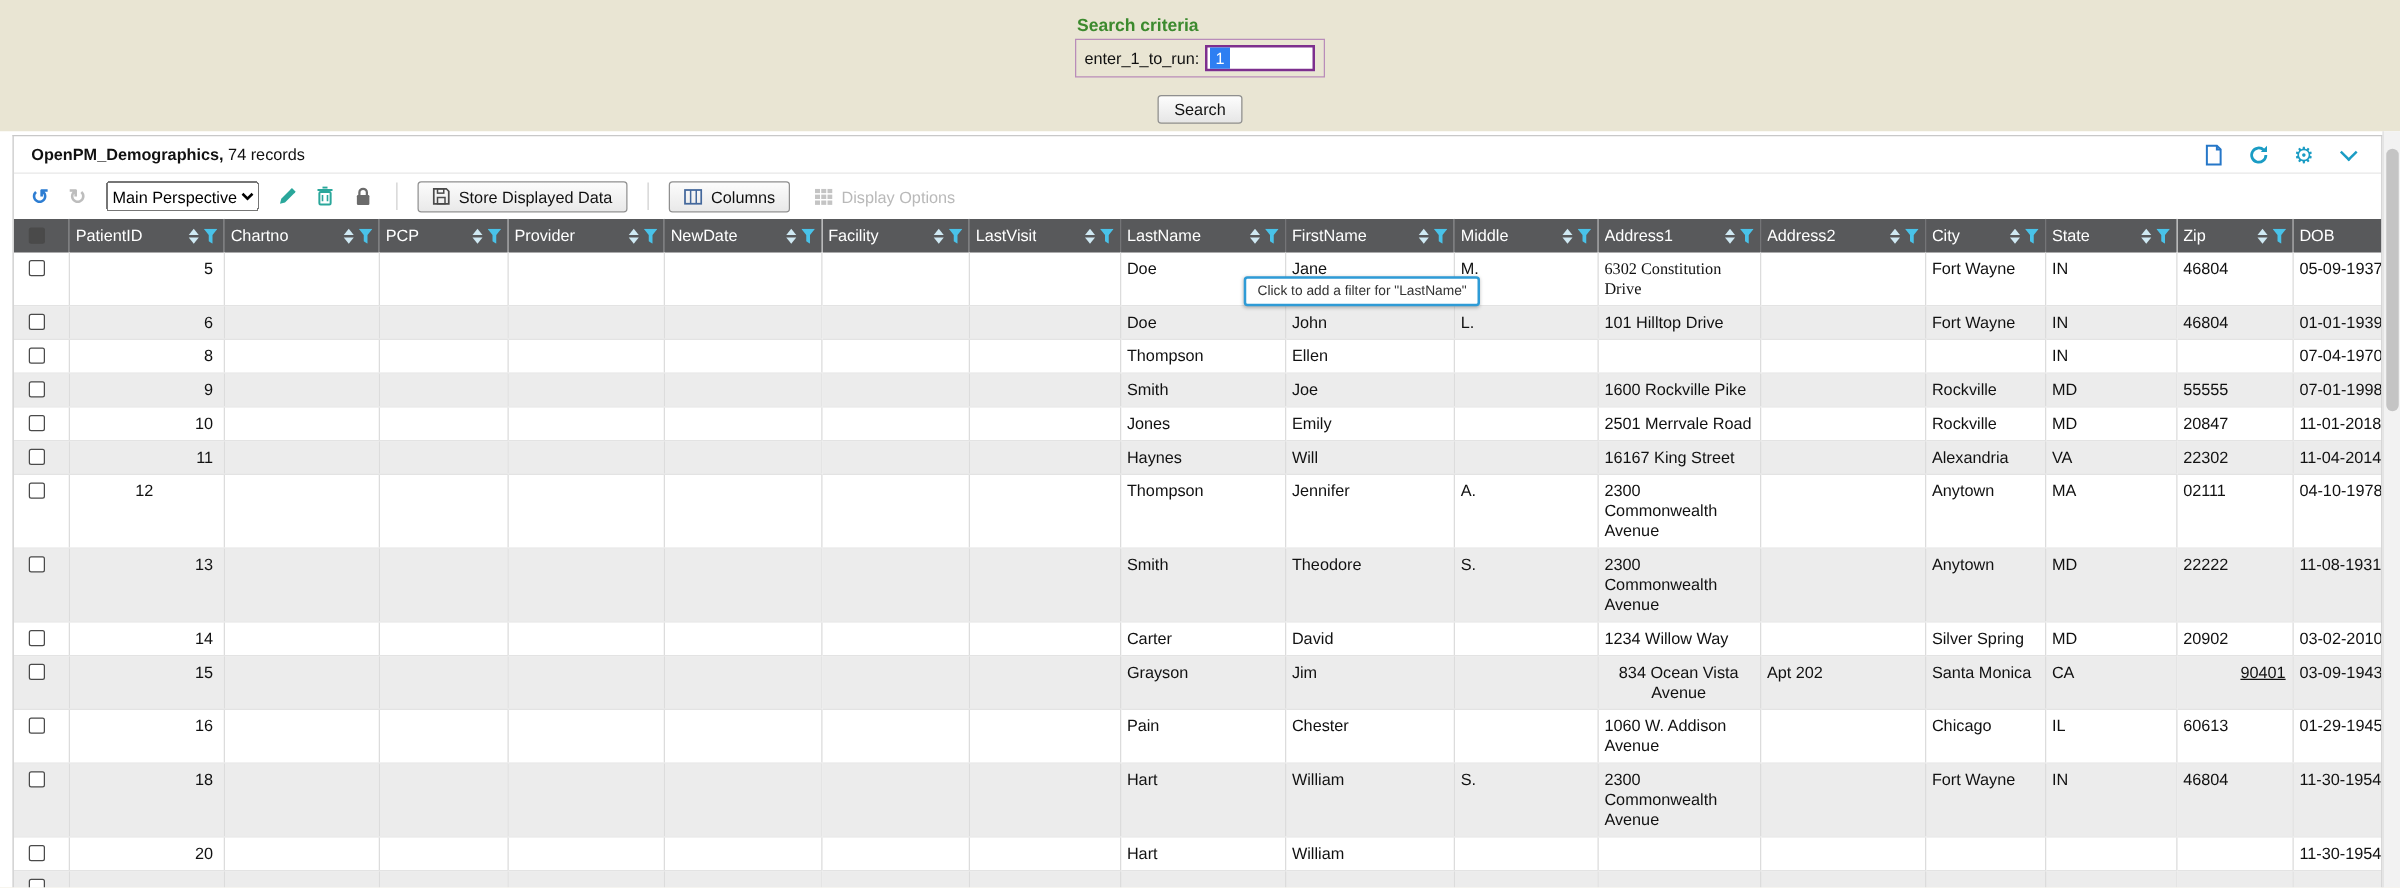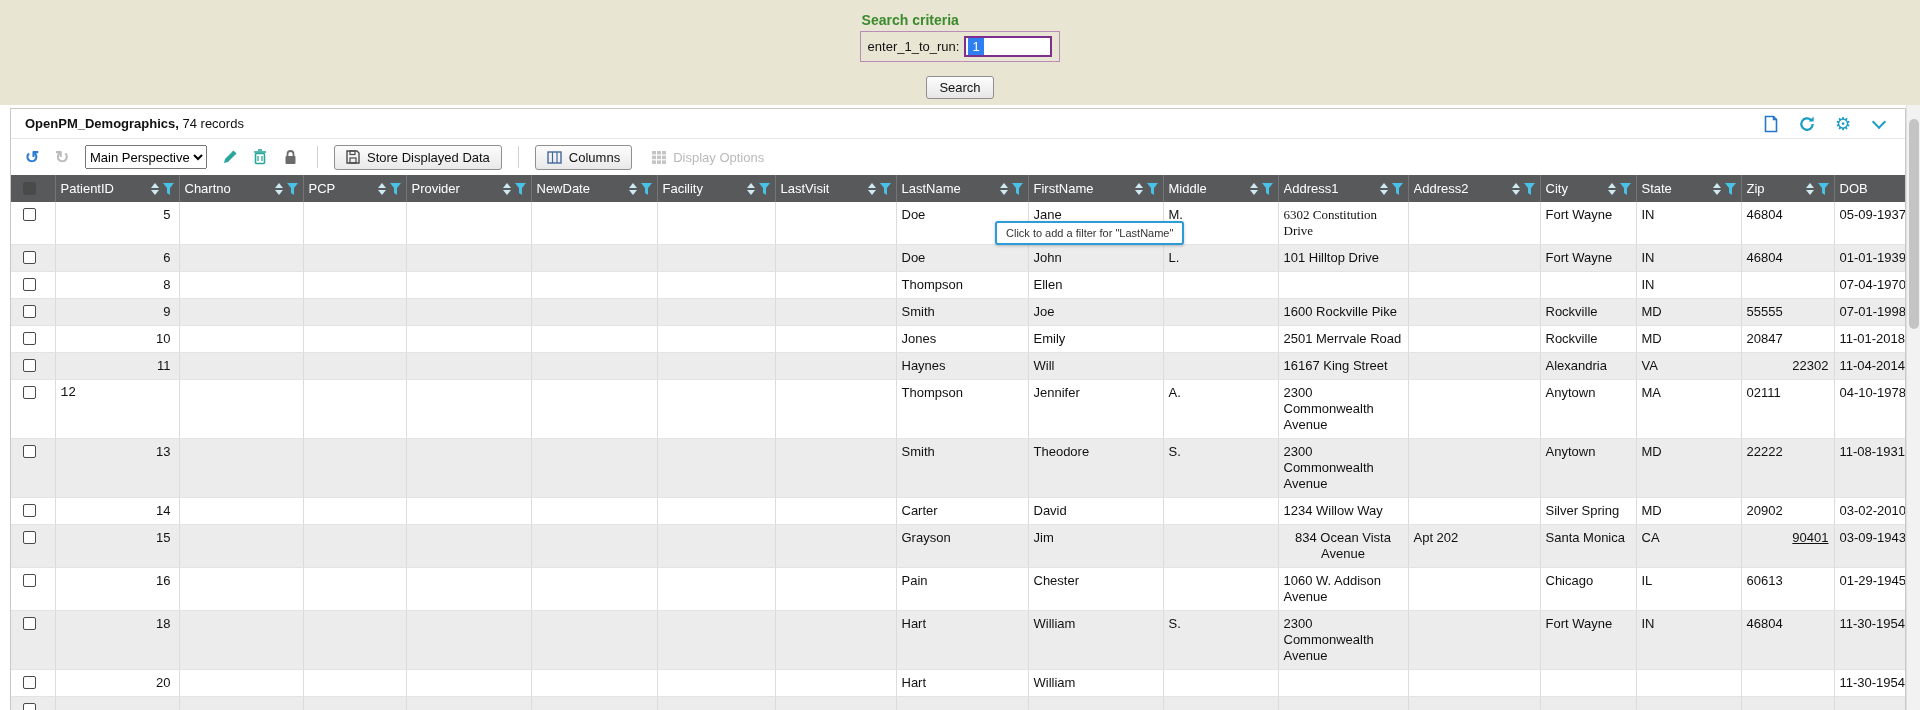--- a/index.html
+++ b/index.html
@@ -552,28 +552,28 @@
             <td style="text-align: left;"></td>
             <td style="text-align: left;"></td>
             <td style="text-align: left;"></td>
             <td style="text-align: left;">Haynes</td>
             <td style="text-align: left;">Will</td>
             <td style="text-align: left;"></td>
             <td style="text-align: left;">16167 King Street</td>
             <td style="text-align: left;"></td>
             <td style="text-align: left;">Alexandria</td>
             <td style="text-align: left;">VA</td>
-            <td style="text-align: right;">22302</td>
+            <td style="text-align: left;">22302</td>
             <td style="text-align: left;">11-04-2014</td>
           </tr>
           <tr class="even">
             <td class="cb-col">
               <div class="checkbox"></div>
             </td>
-            <td style="text-align: left; padding-right: 8px; font-family: Liberation Mono, monospace;">12</td>
+            <td style="text-align: center; padding-right: 8px;">12</td>
             <td style="text-align: left;"></td>
             <td style="text-align: left;"></td>
             <td style="text-align: left;"></td>
             <td style="text-align: left;"></td>
             <td style="text-align: left;"></td>
             <td style="text-align: left;"></td>
             <td style="text-align: left;">Thompson</td>
             <td style="text-align: left;">Jennifer</td>
             <td style="text-align: left;">A.</td>
             <td style="text-align: left;">2300 Commonwealth Avenue</td>

